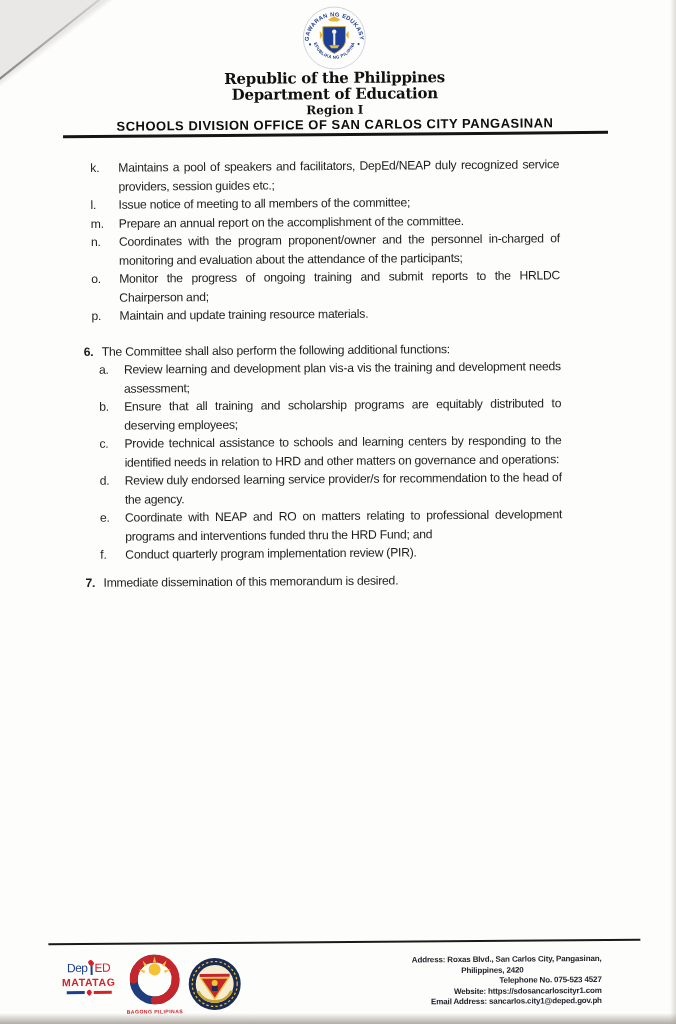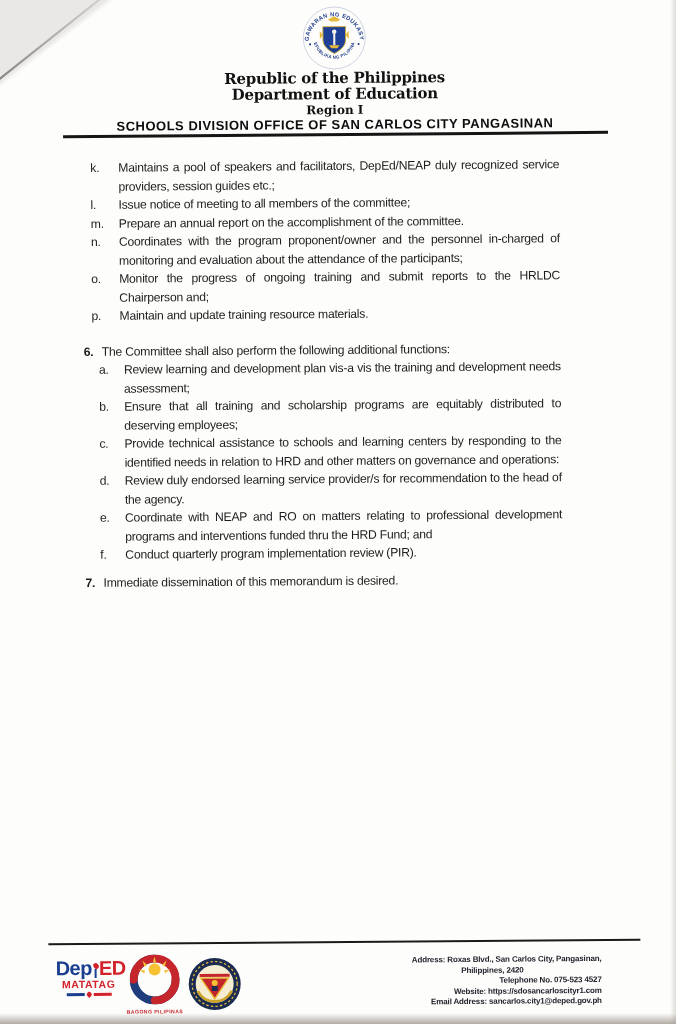--- a/index.html
+++ b/index.html
@@ -43,21 +43,21 @@
   .li-text{flex:1;text-align:justify;}
   .numbered{display:flex;margin-left:85px;width:477px;}
   .numbered .num{flex:0 0 18px;font-weight:bold;}
   .numbered .ntext{flex:1;}
   .numbered.item6{margin-top:17px;}
   .numbered.item7{margin-top:9px;}
 
   
   .ftr-rule{position:absolute;top:941px;left:45px;width:592px;height:2.2px;background:#1a1a1a;}
   .logo-matatag{position:absolute;top:958px;left:52px;width:66px;height:54px;text-align:center;}
-  .deped-word{font-size:20px;font-weight:bold;line-height:16px;letter-spacing:-0.5px;white-space:nowrap;}
+  .deped-word{font-size:12px;font-weight:normal;line-height:16px;letter-spacing:-0.5px;white-space:nowrap;}
   .deped-word .dep{color:#1b3f8f;}
   .deped-word .ed{color:#d3222a;}
   .torch{display:inline-block;width:6px;height:15px;position:relative;vertical-align:-3px;margin:0 0.5px;}
   .torch::before{content:"";position:absolute;top:0;left:1px;width:5px;height:6px;background:#d3222a;
     border-radius:50% 50% 50% 0;transform:rotate(-45deg);}
   .torch::after{content:"";position:absolute;top:6px;left:2.5px;width:2px;height:9px;background:#1b3f8f;}
   .matatag{color:#d3222a;font-weight:bold;font-size:10.5px;letter-spacing:0.6px;line-height:12px;}
   .matatag-sub{display:flex;justify-content:center;align-items:center;gap:2px;margin-top:1.5px;}
   .matatag-sub .bar{height:3px;width:18px;}
   .matatag-sub .bar.blue{background:#1b3f8f;}

